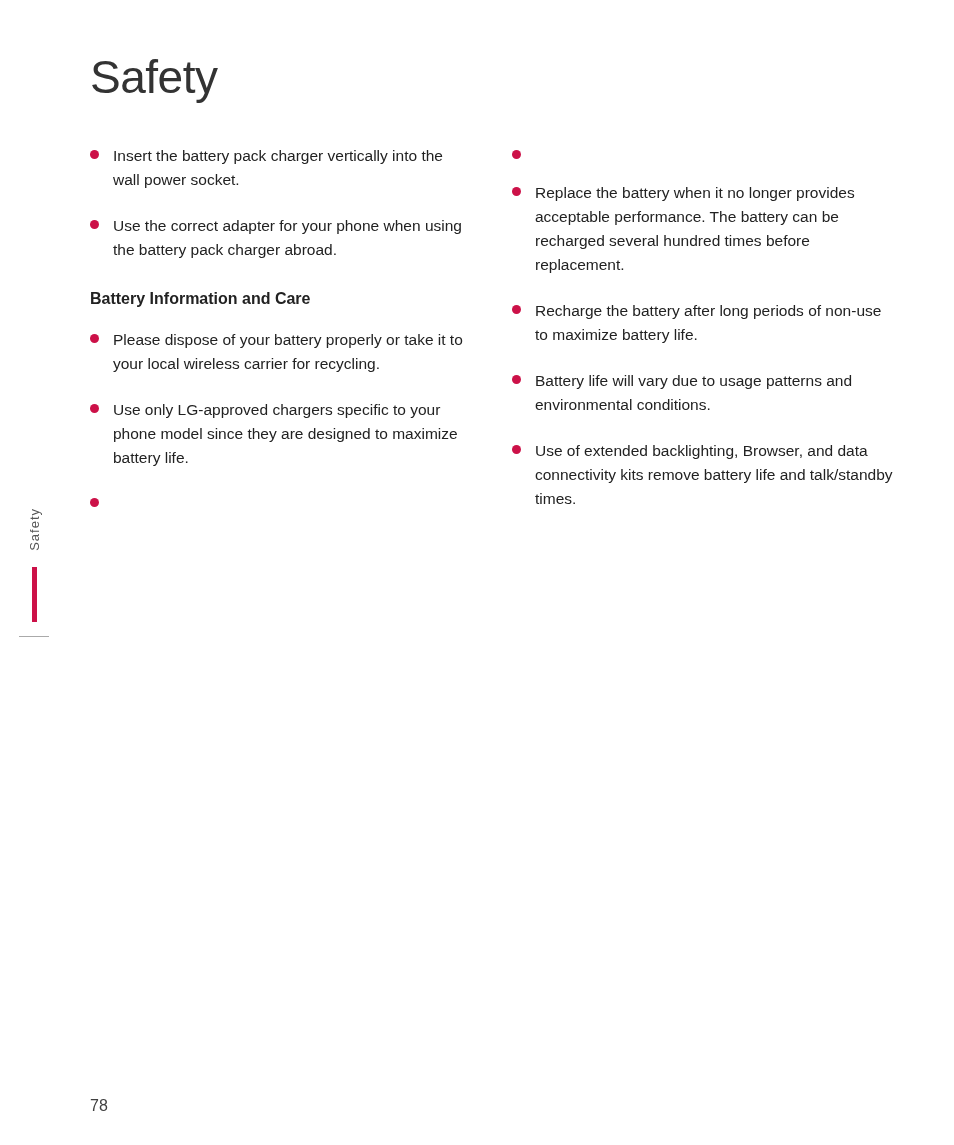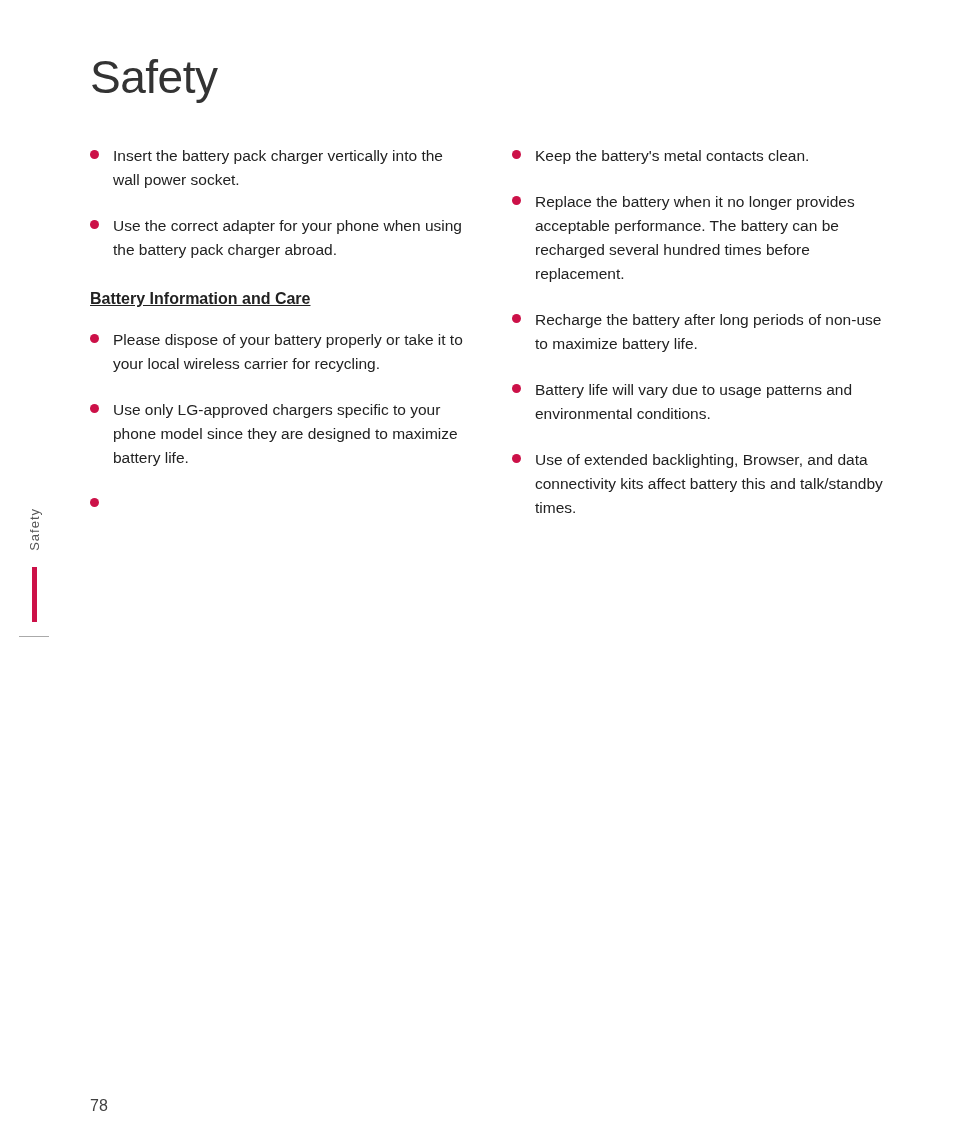--- a/index.html
+++ b/index.html
@@ -69,21 +69,20 @@
       flex-shrink: 0;
       margin-top: 6px;
       margin-right: 14px;
     }
 
     .section-heading {
       font-size: 16px;
       font-weight: bold;
       margin-bottom: 20px;
       color: #222222;
-      text-decoration: underline;
     }
 
     .page-number {
       position: absolute;
       bottom: 30px;
       left: 60px;
       font-size: 16px;
       color: #404040;
     }
 
@@ -174,37 +173,36 @@
       <span class="bullet-dot"></span>
     </li>
         </ul>
 
     </div>
 
     <div class="right-column">
       <ul class="bullet-list" id="right-bullets">
           <li>
       <span class="bullet-dot"></span>
-      <span>Keep the battery's metal contacts clean.</span>
     </li>
           <li>
       <span class="bullet-dot"></span>
       <span>Replace the battery when it no longer provides acceptable performance. The battery can be recharged several hundred times before replacement.</span>
     </li>
           <li>
       <span class="bullet-dot"></span>
       <span>Recharge the battery after long periods of non-use to maximize battery life.</span>
     </li>
           <li>
       <span class="bullet-dot"></span>
       <span>Battery life will vary due to usage patterns and environmental conditions.</span>
     </li>
           <li>
       <span class="bullet-dot"></span>
-      <span>Use of extended backlighting, Browser, and data connectivity kits affect battery this and talk/standby times.</span>
+      <span>Use of extended backlighting, Browser, and data connectivity kits remove battery life and talk/standby times.</span>
     </li>
         </ul>
     </div>
 
   </div>
 
   <div class="page-number" style="margin-left: 30px;">78</div>
 
 </div>
 

